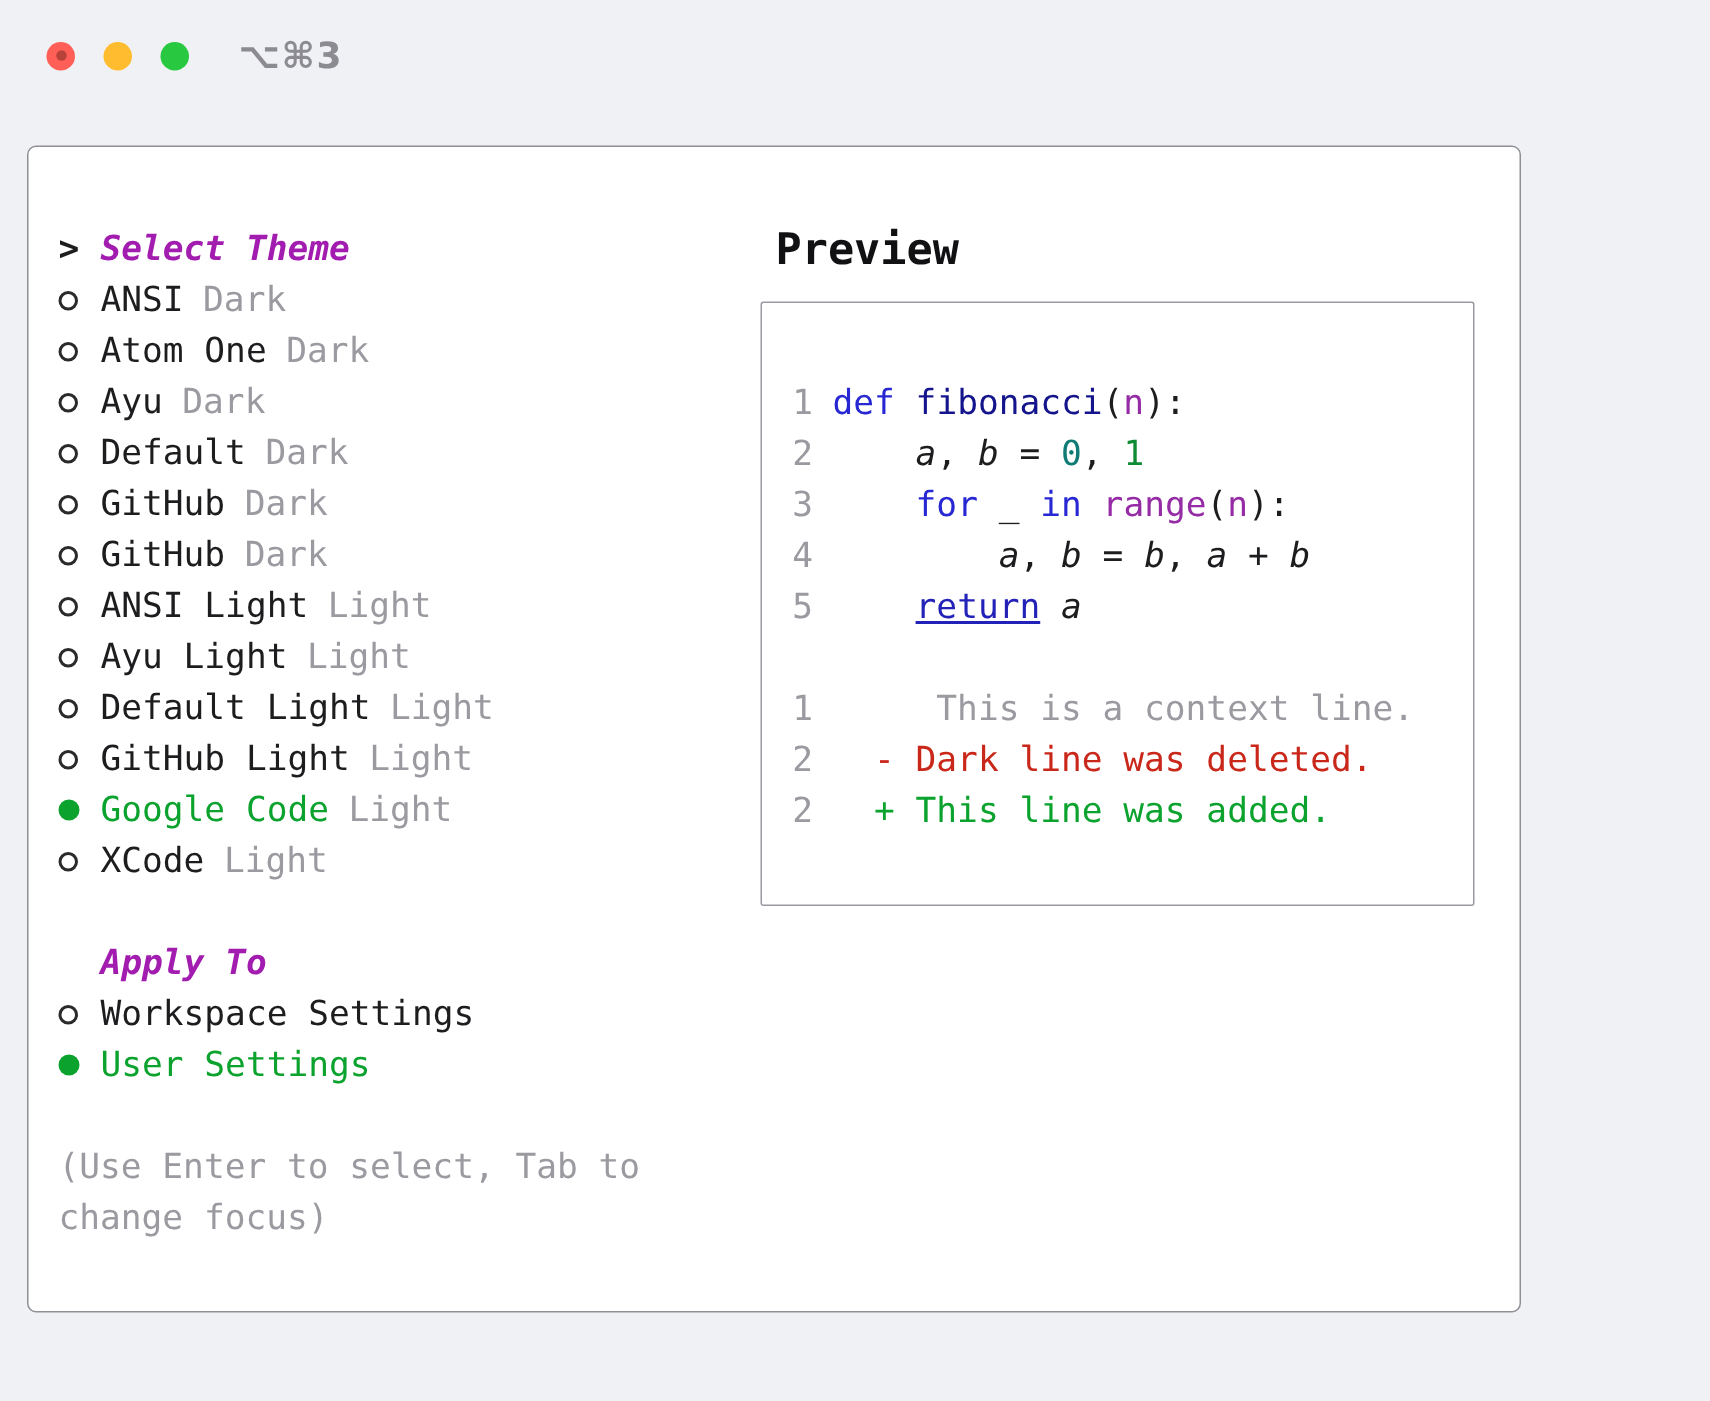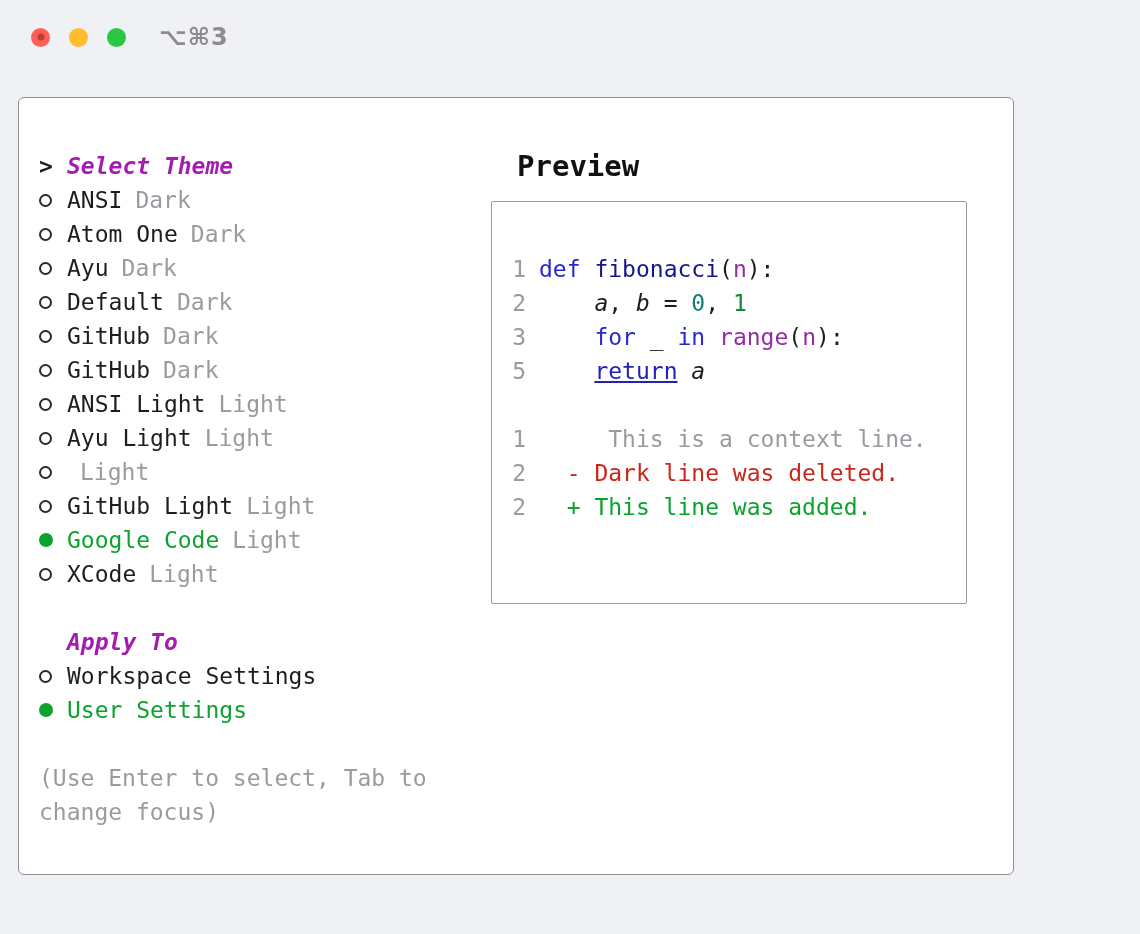--- a/index.html
+++ b/index.html
@@ -44,21 +44,21 @@
   .opt-label { color:#1d1d1f; }
   .opt-row.selected .opt-label { color:var(--green,#0ba32e); }
   .help-row { color:var(--muted,#9a9aa0); }
 
   
   .preview-title {
     position:absolute; left:482px; top:51px; height:34px; line-height:34px;
     font-size:29px; font-weight:bold; color:#111113;margin-left:16px;
   }
   .preview-box {
-    position:absolute; left:472px; top:103px; width:476px; height:403px;
+    position:absolute; left:488px; top:103px; width:476px; height:403px;
     border:1.5px solid #9a9aa0; border-radius:2px; background:#ffffff;
     padding:50px 0 0 20px; overflow:hidden;
   }
   .pline { height:34px; line-height:34px; font-size:23px; white-space:pre; }
   .no { display:inline-block; width:14px; margin-right:13px; text-align:right; color:var(--muted,#9a9aa0); }
 
   .tok-kw     { color:var(--tok-kw,#2727d3); }
   .tok-fn     { color:var(--tok-fn,#14148c); }
   .tok-purple { color:var(--tok-purple,#952ba5); }
   .tok-teal   { color:var(--tok-teal,#0e7c74); }
@@ -93,21 +93,21 @@
 
     <div id="themes">
         <div class="row theme-row"><span class="marker-col"><span class="marker"></span></span><span class="theme-name">ANSI</span><span class="variant">Dark</span></div>
         <div class="row theme-row"><span class="marker-col"><span class="marker"></span></span><span class="theme-name">Atom One</span><span class="variant">Dark</span></div>
         <div class="row theme-row"><span class="marker-col"><span class="marker"></span></span><span class="theme-name">Ayu</span><span class="variant">Dark</span></div>
         <div class="row theme-row"><span class="marker-col"><span class="marker"></span></span><span class="theme-name">Default</span><span class="variant">Dark</span></div>
         <div class="row theme-row"><span class="marker-col"><span class="marker"></span></span><span class="theme-name">GitHub</span><span class="variant">Dark</span></div>
         <div class="row theme-row"><span class="marker-col"><span class="marker"></span></span><span class="theme-name">GitHub</span><span class="variant">Dark</span></div>
         <div class="row theme-row"><span class="marker-col"><span class="marker"></span></span><span class="theme-name">ANSI Light</span><span class="variant">Light</span></div>
         <div class="row theme-row"><span class="marker-col"><span class="marker"></span></span><span class="theme-name">Ayu Light</span><span class="variant">Light</span></div>
-        <div class="row theme-row"><span class="marker-col"><span class="marker"></span></span><span class="variant">Light</span></div>
+        <div class="row theme-row"><span class="marker-col"><span class="marker"></span></span><span class="theme-name">Default Light</span><span class="variant">Light</span></div>
         <div class="row theme-row"><span class="marker-col"><span class="marker"></span></span><span class="theme-name">GitHub Light</span><span class="variant">Light</span></div>
         <div class="row theme-row selected"><span class="marker-col"><span class="marker filled"></span></span><span class="theme-name">Google Code</span><span class="variant">Light</span></div>
         <div class="row theme-row"><span class="marker-col"><span class="marker"></span></span><span class="theme-name">XCode</span><span class="variant">Light</span></div>
       </div>
 
     <div class="row"></div>
 
     <div class="row">
       <span class="marker-col"></span>
       <span class="title">Apply To</span>
@@ -124,20 +124,21 @@
     <div class="row help-row">change focus)</div>
   </div>
 
   <div class="preview-title">Preview</div>
 
   <div class="preview-box">
     <div id="code-lines">
         <div class="pline"><span class="no">1</span><span class="tok-kw">def</span><span class="tok-plain"> </span><span class="tok-fn">fibonacci</span><span class="tok-plain">(</span><span class="tok-purple">n</span><span class="tok-plain">):</span></div>
         <div class="pline"><span class="no">2</span><span class="tok-plain">    </span><span class="tok-var">a</span><span class="tok-plain">, </span><span class="tok-var">b</span><span class="tok-plain"> = </span><span class="tok-teal">0</span><span class="tok-plain">, </span><span class="tok-green">1</span></div>
         <div class="pline"><span class="no">3</span><span class="tok-plain">    </span><span class="tok-kw">for</span><span class="tok-plain"> </span><span class="tok-var">_</span><span class="tok-plain"> </span><span class="tok-kw">in</span><span class="tok-plain"> </span><span class="tok-purple">range</span><span class="tok-plain">(</span><span class="tok-purple">n</span><span class="tok-plain">):</span></div>
+        <div class="pline"><span class="no">4</span><span class="tok-plain">        </span><span class="tok-var">a</span><span class="tok-plain">, </span><span class="tok-var">b</span><span class="tok-plain"> = </span><span class="tok-var">b</span><span class="tok-plain">, </span><span class="tok-var">a</span><span class="tok-plain"> + </span><span class="tok-var">b</span></div>
         <div class="pline"><span class="no">5</span><span class="tok-plain">    </span><span class="tok-ret">return</span><span class="tok-plain"> </span><span class="tok-var">a</span></div>
       </div>
     <div class="pline"></div>
     <div id="diff-lines">
         <div class="pline"><span class="no">1</span><span class="diff-context">     This is a context line.</span></div>
         <div class="pline"><span class="no">2</span><span class="diff-deleted">  - Dark line was deleted.</span></div>
         <div class="pline"><span class="no">2</span><span class="diff-added">  + This line was added.</span></div>
       </div>
   </div>
 

